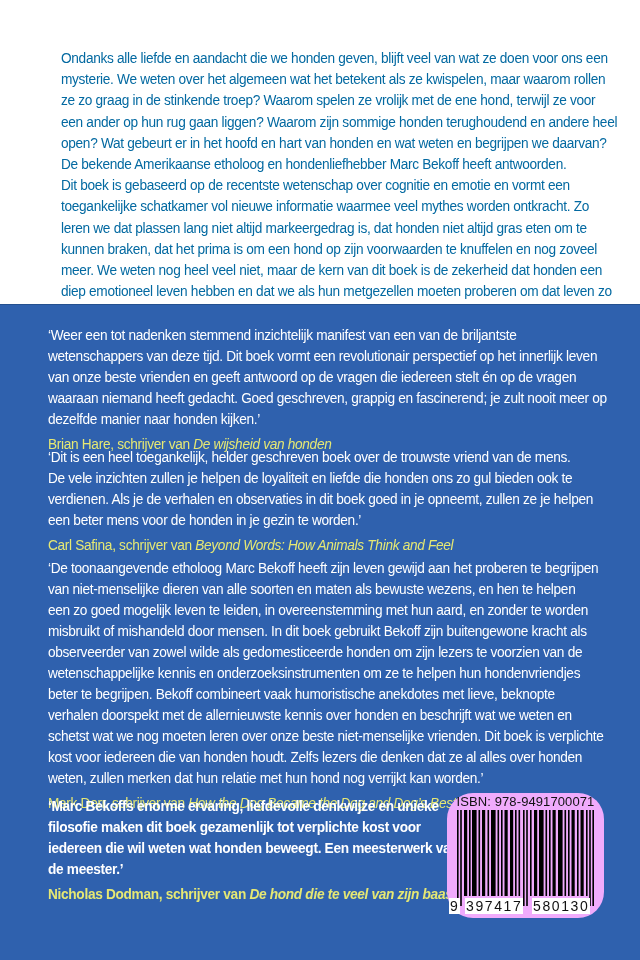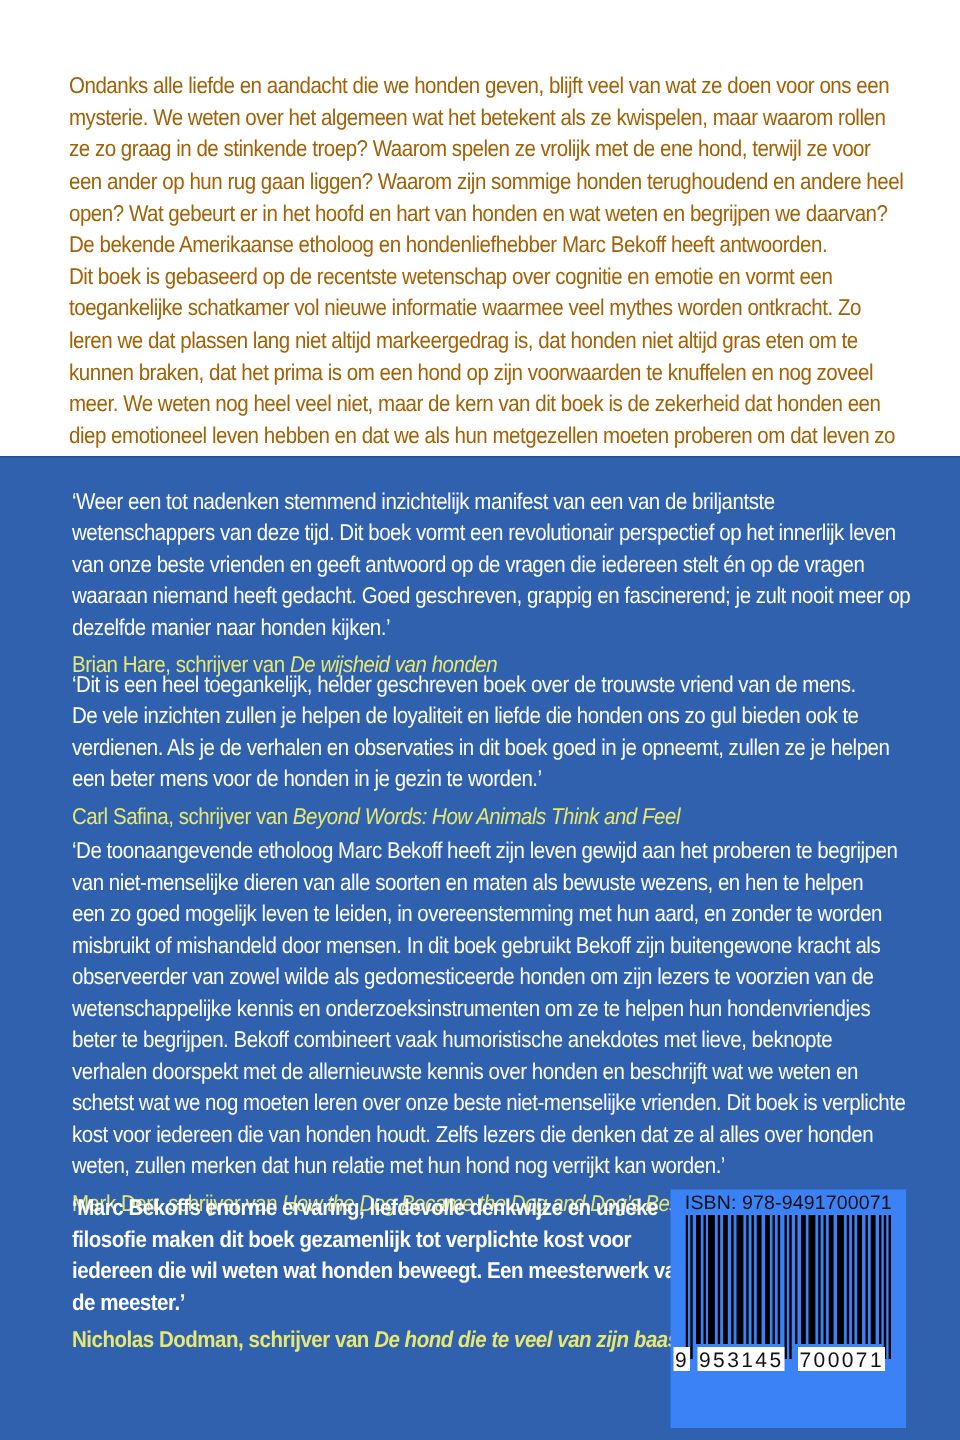--- a/index.html
+++ b/index.html
@@ -7,22 +7,22 @@
     width: 640px; height: 960px; overflow: hidden; position: relative;
     background: #ffffff;
     font-family: "Liberation Sans", "DejaVu Sans", sans-serif;
   }
   .page { position: absolute; left: 0; top: 0; width: 640px; height: 960px; }
   .top-section {
     position: absolute; left: 0; top: 0; width: 640px; height: 304px;
     background: #ffffff;
   }
   .blurb {
-    position: absolute; left: 46px; top: 47px; width: 580px;
-    color: #a16207; font-size: 15.2px; line-height: 21.2px;
+    position: absolute; left: 61px; top: 47px; width: 580px;
+    color: #0369a1; font-size: 15.2px; line-height: 21.2px;
     letter-spacing: -0.35px;
   }
   .line { display: block; white-space: nowrap; transform-origin: left center; transform: scaleX(0.9); }
   .blue-section {
     position: absolute; left: 0; top: 304px; width: 640px; height: 656px;
     background: #2f61ae;
     border-top: 1px solid #24508f;
   }
   .quote {
     position: absolute; left: 48px; color: #ffffff;
@@ -32,22 +32,23 @@
     display: block; white-space: nowrap; color: #e6e873;
     margin-top: 4px; transform-origin: left center; transform: scaleX(0.9);
   }
   .attribution i { font-style: italic; }
   #quote-1 { top: 324px; }
   #quote-2 { top: 446px; }
   #quote-3 { top: 557px; }
   #quote-4 { top: 795px; font-weight: bold; }
 
   .barcode-box {
-    position: absolute; left: 447px; top: 793px; width: 157px; height: 159px;
-    background: #3b82f6;
+    position: absolute; left: 447px; top: 793px; width: 157px; height: 125px;
+    background: #f0abfc;
+    border-radius: 26px;
   }
   .isbn-label {
     position: absolute; left: 0; top: 1px; width: 157px; text-align: center;
     font-size: 13px; color: #111; letter-spacing: 0.1px;
   }
   .bars {
     position: absolute; left: 10px; top: 17px; width: 137px; height: 96px;
   }
   .digits {
     position: absolute; left: 2px; top: 105px; width: 153px; height: 18px;
@@ -153,18 +154,18 @@
         <rect x="114.5" y="0" width="3.2" height="86"></rect>
         <rect x="120" y="0" width="1.6" height="86"></rect>
         <rect x="123.5" y="0" width="3.2" height="86"></rect>
         <rect x="129" y="0" width="1.6" height="86"></rect>
         <rect x="132.2" y="0" width="1.6" height="96"></rect>
         <rect x="135.4" y="0" width="1.6" height="96"></rect>
       </g>
     </svg>
     <div class="digits">
       <span style="left:0px;">9</span>
-      <span style="left:16px;">953145</span>
-      <span style="left:83px;">700071</span>
+      <span style="left:16px;">397417</span>
+      <span style="left:83px;">580130</span>
     </div>
   </div>
 
 </div>
 
 </body></html>

